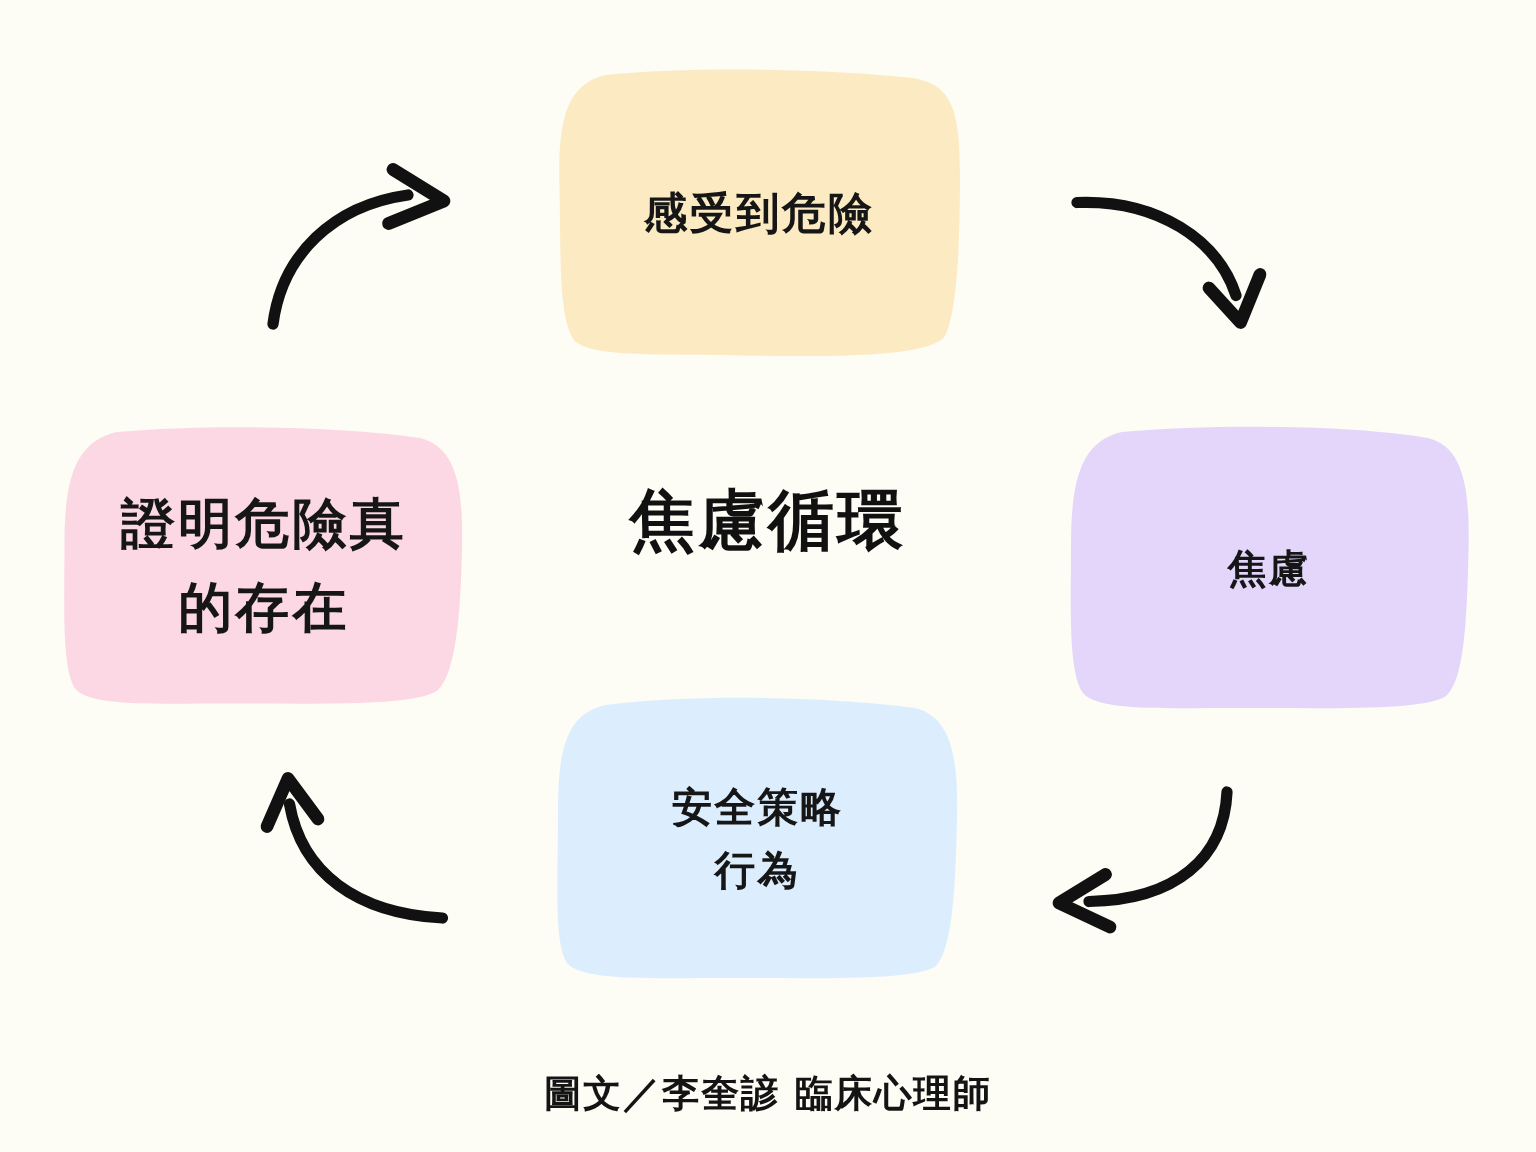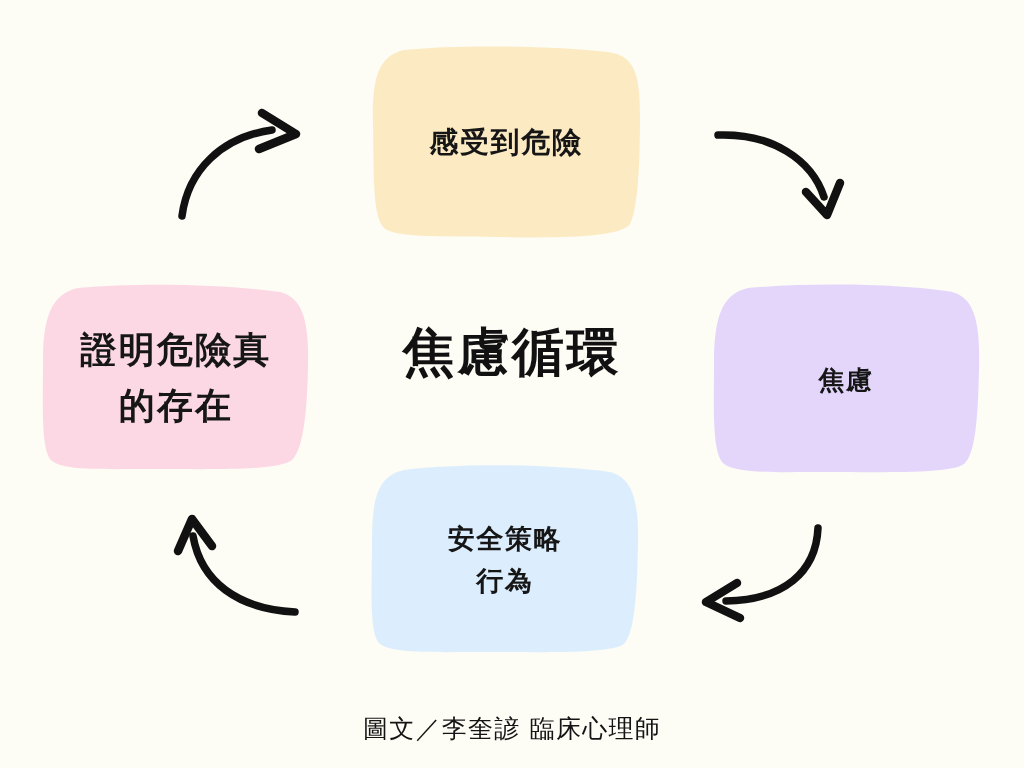--- a/index.html
+++ b/index.html
@@ -87,36 +87,36 @@
   }
   #node-prove-danger .node-label { font-size: 36px; }
 
   
   #center-title {
     position: absolute;
     left: 330px;
     top: 318px;
     width: 364px;
     text-align: center;
-    font-size: 52px;
+    font-size: 44px;
     font-weight: 700;
     color: #111111;
     letter-spacing: 0.05em;
     z-index: 3;
   }
 
   
   #credit-line {
     position: absolute;
     left: 0;
     top: 712px;
     width: 1024px;
     text-align: center;
     font-size: 25px;
-    font-weight: 400;
+    font-weight: 700;
     color: #141414;
     letter-spacing: 0.05em;
   }
 </style>
 </head>
 <body style="background: rgb(253, 252, 245);">
 
 <div id="canvas" style="background: rgb(253, 252, 245);">
 
   <svg class="arrow-layer" viewBox="0 0 1024 768">

